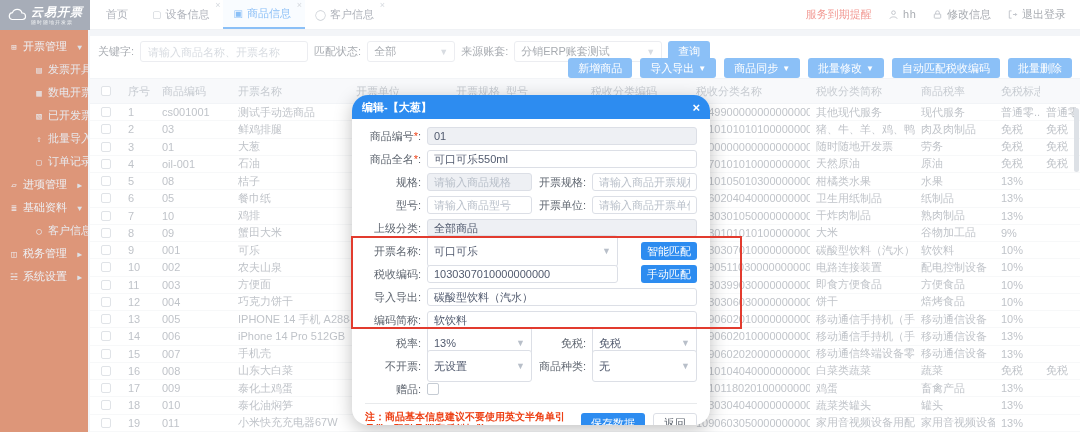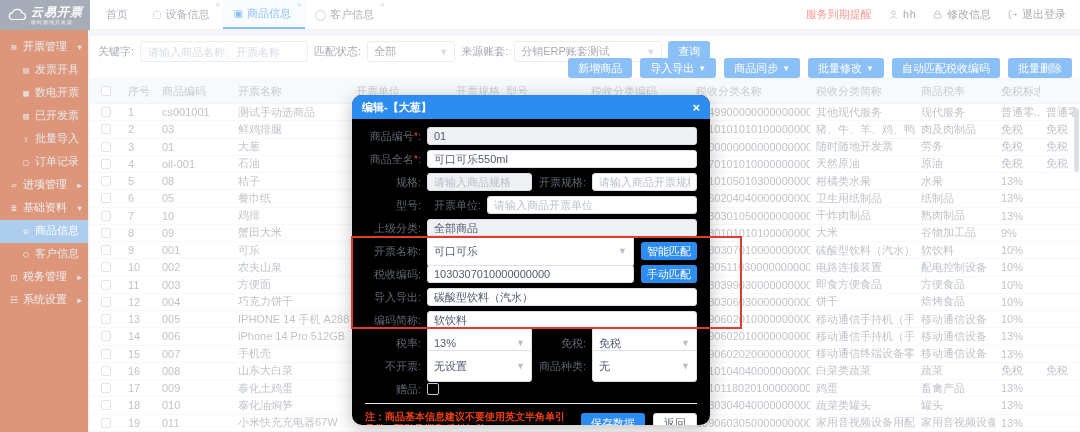--- a/index.html
+++ b/index.html
@@ -28,21 +28,21 @@
   .alert-red { color:#e8483d; }
   .ic-svg { display:inline-block; vertical-align:middle; }
 
   
   .sidebar { position:absolute; top:30px; left:0; bottom:0; width:88px; background:#c2410c;
              padding-top:6px; z-index:1;font-family:Liberation Mono, monospace; }
   .snav { list-style:none; }
   .sitem { height:23px; line-height:23px; font-size:11px; color:#dfe4ec; cursor:pointer;
            white-space:nowrap; overflow:hidden; position:relative; }
   .sitem.group { padding-left:8px; }
-  .sitem.sub { padding-left:20px; color:#d4dae3; }
+  .sitem.sub { padding-left:33px; color:#d4dae3; }
   .sitem.active { background:#6ba5e2; color:#fff; }
   .s-ic { display:inline-block; width:12px; margin-right:3px; font-size:9px; text-align:center; }
   .s-caret { position:absolute; right:6px; font-size:8px; color:#c3cad4; }
 
   
   .main { position:absolute; left:90px; top:30px; right:0; bottom:0; background:#e9edf2; z-index:1; }
   .card { position:absolute; left:0; top:6px; right:0; height:42px; background:#fff; }
   .filters { position:absolute; left:8px; top:5px; display:flex; align-items:center; gap:6px;
              font-size:11px; color:#5f6670; }
   .f-label { flex:none; }
@@ -71,41 +71,41 @@
   .trow { height:17.26px; border-bottom:1px solid #f0f2f5; }
   .td { font-size:11px; color:#8b929c; display:flex; align-items:center; padding:0 6px;
         white-space:nowrap; overflow:hidden; }
   .cbcell { justify-content:center; padding:0; }
   .cb { width:10px; height:10px; border:1px solid #c6ccd4; border-radius:2px; background:#fff; cursor:pointer; }
   .vscroll { position:absolute; top:28px; right:1px; bottom:2px; width:5px; }
   .vthumb { position:absolute; top:2px; left:0; width:5px; height:64px; background:#c2c8d1; border-radius:3px; }
 
   
   .backdrop { position:absolute; inset:0; background:rgba(255,255,255,.45); z-index:5; }
-  .modal { position:absolute; left:352px; top:95px; width:358px; height:330px; background:#000000;
-           border-radius:10px; box-shadow:0 4px 18px rgba(0,0,0,.25); z-index:10; overflow:hidden; }
+  .modal { position:absolute; left:352px; top:95px; width:358px; height:330px; background:#ffffff;
+           border-radius:16px; box-shadow:0 4px 18px rgba(0,0,0,.25); z-index:10; overflow:hidden; }
   .mhead { height:24px; background:#2d8cf0; color:#fff; display:flex; align-items:center;
            padding:0 10px; font-size:11px; font-weight:bold; }
   .mclose { margin-left:auto; font-size:13px; cursor:pointer; line-height:1; }
   .mbody { padding:8px 13px 0 13px; }
   .mrow { display:flex; align-items:center; height:18px; margin-bottom:5px; }
   .mlabel { width:62px; flex:none; text-align:right; font-size:11px; color:#5f6670; padding-right:6px;
             white-space:nowrap; }
   .mlabel2 { width:60px; flex:none; text-align:right; font-size:11px; color:#5f6670; padding-right:6px;
              white-space:nowrap; }
   .req { color:#ed3f14; }
   .minput { flex:1; min-width:0; height:18px; border:1px solid #dcdfe6; border-radius:3px;
             font-size:11px; padding:0 6px; color:#515a6e; outline:none; background:#fff; }
   .minput::placeholder { color:#b8bfc9; }
   .minput.dis { background:#eef0f4; }
   .msel { flex:1; min-width:0; height:32px; border:1px solid #dcdfe6; border-radius:3px; background:#fff;
           display:flex; align-items:center; justify-content:space-between; padding:0 6px; font-size:11px;
           color:#515a6e; cursor:pointer; }
   .msel .caret { color:#b8bfc9; font-size:9px; }
-  .mbtn { flex:none; width:56px; height:18px; margin-left:7px; background:#2d8cf0; color:#fff;
+  .mbtn { flex:none; width:56px; height:18px; margin-left:23px; background:#2d8cf0; color:#fff;
           border:none; border-radius:3px; font-size:11px; cursor:pointer; font-family:inherit; }
   .mcheck { width:12px; height:12px; border:1px solid #c6ccd4; border-radius:2px; cursor:pointer; }
   .mfoot { border-top:1px solid #e8eaec; margin:3px 13px 0 13px; padding-top:7px;
            display:flex; align-items:center; gap:8px; }
   .mnote { flex:1; font-size:10px; color:#ed3f14; font-weight:bold; line-height:1.2; }
   .mbtn-save { flex:none; height:21px; padding:0 10px; background:#2d8cf0; color:#fff; border:none;
                border-radius:3px; font-size:11px; cursor:pointer; font-family:inherit; }
   .mbtn-back { flex:none; height:21px; padding:0 10px; background:#fff; color:#5f6670;
                border:1px solid #dcdfe6; border-radius:3px; font-size:11px; cursor:pointer; font-family:inherit; }
 
@@ -176,21 +176,20 @@
   <div class="sidebar">
     <ul class="snav" id="snav">
         <li class="sitem group"><span class="s-ic">⊞</span><span>开票管理</span><span class="s-caret">▼</span></li>
         <li class="sitem sub"><span class="s-ic">▤</span><span>发票开具</span></li>
         <li class="sitem sub"><span class="s-ic">▦</span><span>数电开票</span></li>
         <li class="sitem sub"><span class="s-ic">▧</span><span>已开发票</span></li>
         <li class="sitem sub"><span class="s-ic">⇪</span><span>批量导入</span></li>
         <li class="sitem sub"><span class="s-ic">▢</span><span>订单记录</span></li>
         <li class="sitem group"><span class="s-ic">▱</span><span>进项管理</span><span class="s-caret">▶</span></li>
         <li class="sitem group"><span class="s-ic">≣</span><span>基础资料</span><span class="s-caret">▼</span></li>
-        <li class="sitem sub active"><span class="s-ic">◇</span><span>商品信息</span></li>
         <li class="sitem sub"><span class="s-ic">◯</span><span>客户信息</span></li>
         <li class="sitem group"><span class="s-ic">◫</span><span>税务管理</span><span class="s-caret">▶</span></li>
         <li class="sitem group"><span class="s-ic">☵</span><span>系统设置</span><span class="s-caret">▶</span></li>
       </ul>
   </div>
 
   <div class="main">
     <div class="card">
       <div class="filters">
         <span class="f-label">关键字:</span>
@@ -601,20 +600,21 @@
 
       <div class="mrow">
         <label class="mlabel"><span>规格</span><span>:</span></label>
         <input class="minput dis" readonly="" placeholder="请输入商品规格" style="">
         <label class="mlabel2"><span>开票规格</span><span>:</span></label>
         <input class="minput" placeholder="请输入商品开票规格" style="">
       </div>
 
       <div class="mrow">
         <label class="mlabel"><span>型号</span><span>:</span></label>
+        <input class="minput" placeholder="请输入商品型号" style="">
         <label class="mlabel2"><span>开票单位</span><span>:</span></label>
         <input class="minput" placeholder="请输入商品开票单位" style="">
       </div>
 
       <div class="mrow">
         <label class="mlabel"><span>上级分类</span><span>:</span></label>
         <input class="minput dis" readonly="" value="全部商品" style="">
       </div>
 
       <div class="mrow">

